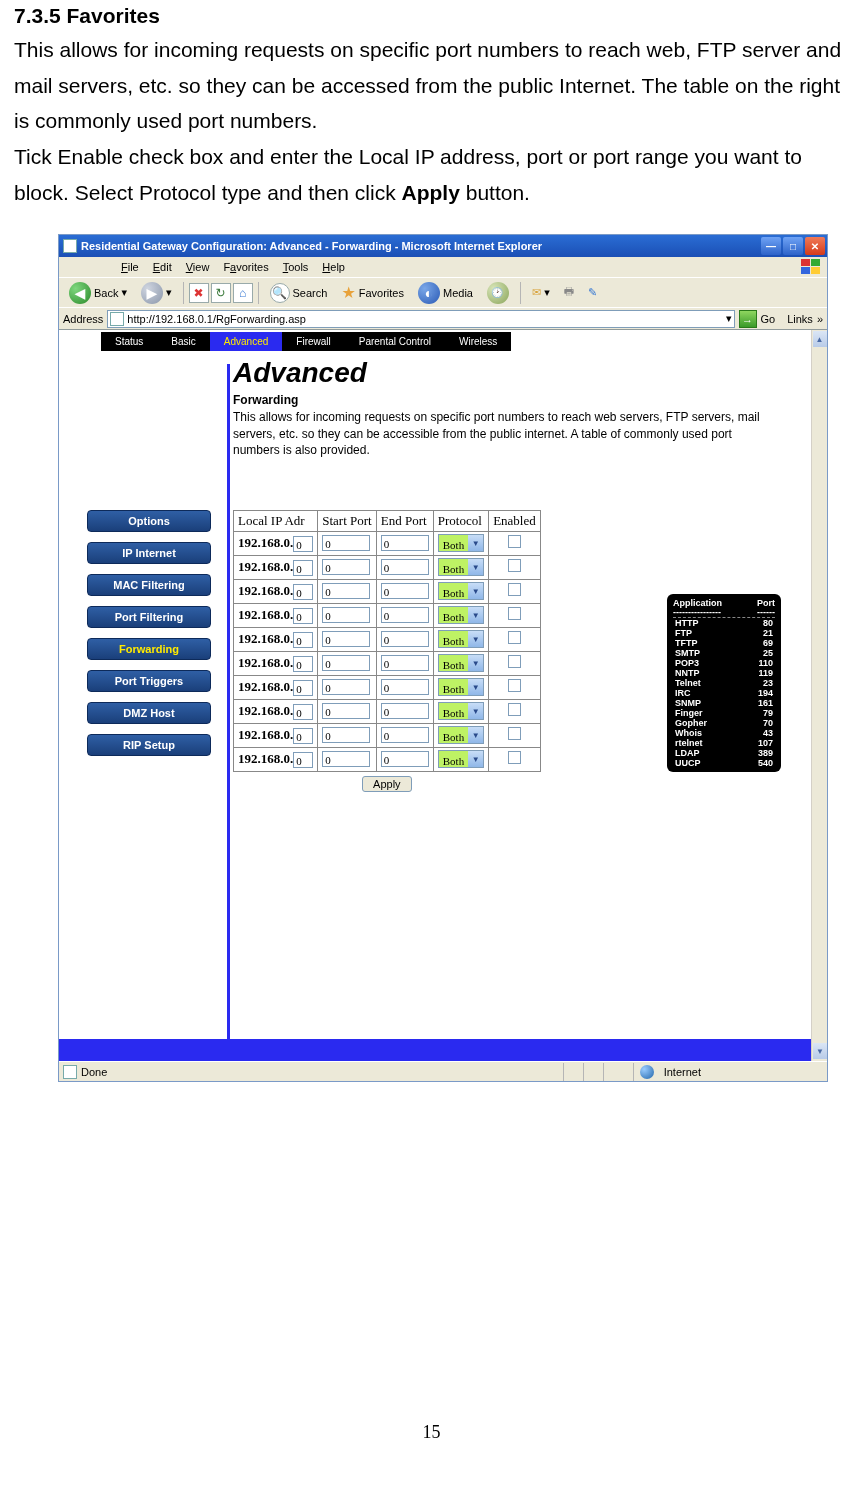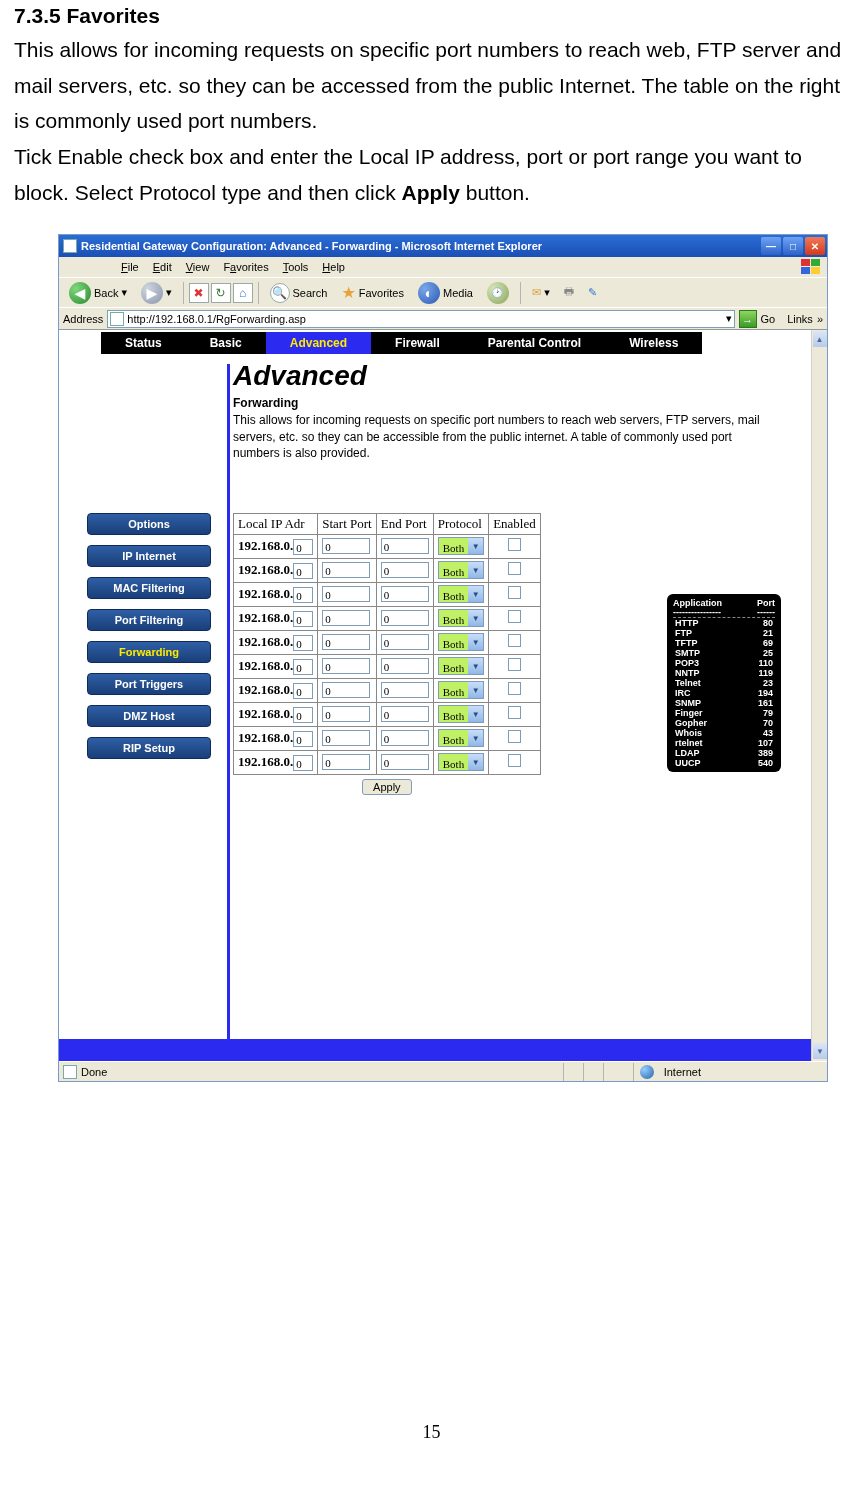--- a/index.html
+++ b/index.html
@@ -29,21 +29,21 @@
   .sep { width: 1px; height: 22px; background: #b5b5b5; margin: 0 3px; }
   .addrbar { height: 22px; background: #ece9d8; border-top: 1px solid #fff; display: flex; align-items: center; padding: 0 4px; gap: 4px; }
   .addrbox { flex: 1; background: #fff; border: 1px solid #7f9db9; height: 18px; display: flex; align-items: center; padding: 0 2px; gap: 3px; }
   .gobtn { width: 18px; height: 18px; background: linear-gradient(#8fd65f,#3a9a2a); border: 1px solid #2a7a1a; display: flex; align-items: center; justify-content: center; color: #fff; font-size: 11px; }
   .content-area { background: #fff; border-top: 1px solid #919b9c; height: 732px; position: relative; display: flex; }
   .scroll-gutter { width: 16px; background: #ece9d8; border-left: 1px solid #d4d0c8; position: relative; }
   .scroll-arrow { width: 14px; height: 16px; background: linear-gradient(#dbe6f5,#b8cbe8); margin: 1px auto; display: flex; align-items: center; justify-content: center; font-size: 8px; color: #4a6aa5; }
   .scroll-arrow.bottom { position: absolute; bottom: 1px; left: 1px; }
   .page-content { flex: 1; background: #fff; position: relative; }
   .topnav { display: flex; margin-left: 42px; margin-top: 2px; }
-  .topnav .tab { padding: 4px 24px; font-size: 12px; font-weight: bold; color: #fff; background: #000; }
+  .topnav .tab { padding: 4px 14px; font-size: 10px; font-weight: normal; color: #fff; background: #000; }
   .topnav .tab.active { color: #ffea00; background: #2a2af0; }
   .page-title-adv { font-size: 28px; font-weight: bold; font-style: italic; margin: 6px 0 4px 174px; }
   .subtitle { font-size: 12px; font-weight: bold; margin-left: 174px; }
   .desc { font-size: 12px; margin: 2px 12px 0 174px; line-height: 1.35; max-width: 540px; }
   .layout-row { display: flex; margin-top: 52px; }
   .sidebar { width: 124px; margin-left: 28px; display: flex; flex-direction: column; gap: 10px; }
   .sidebtn { background: linear-gradient(#2f5fa5,#1a3f7a); color: #fff; font-size: 11px; font-weight: bold; text-align: center; padding: 4px 2px; border-radius: 4px; border: 1px solid #0d2a5a; }
   .sidebtn.active { color: #ffea00; }
   .vline { position: absolute; left: 168px; top: 34px; bottom: 20px; width: 3px; background: #2a2af0; }
   .main-panel { margin-left: 22px; }

